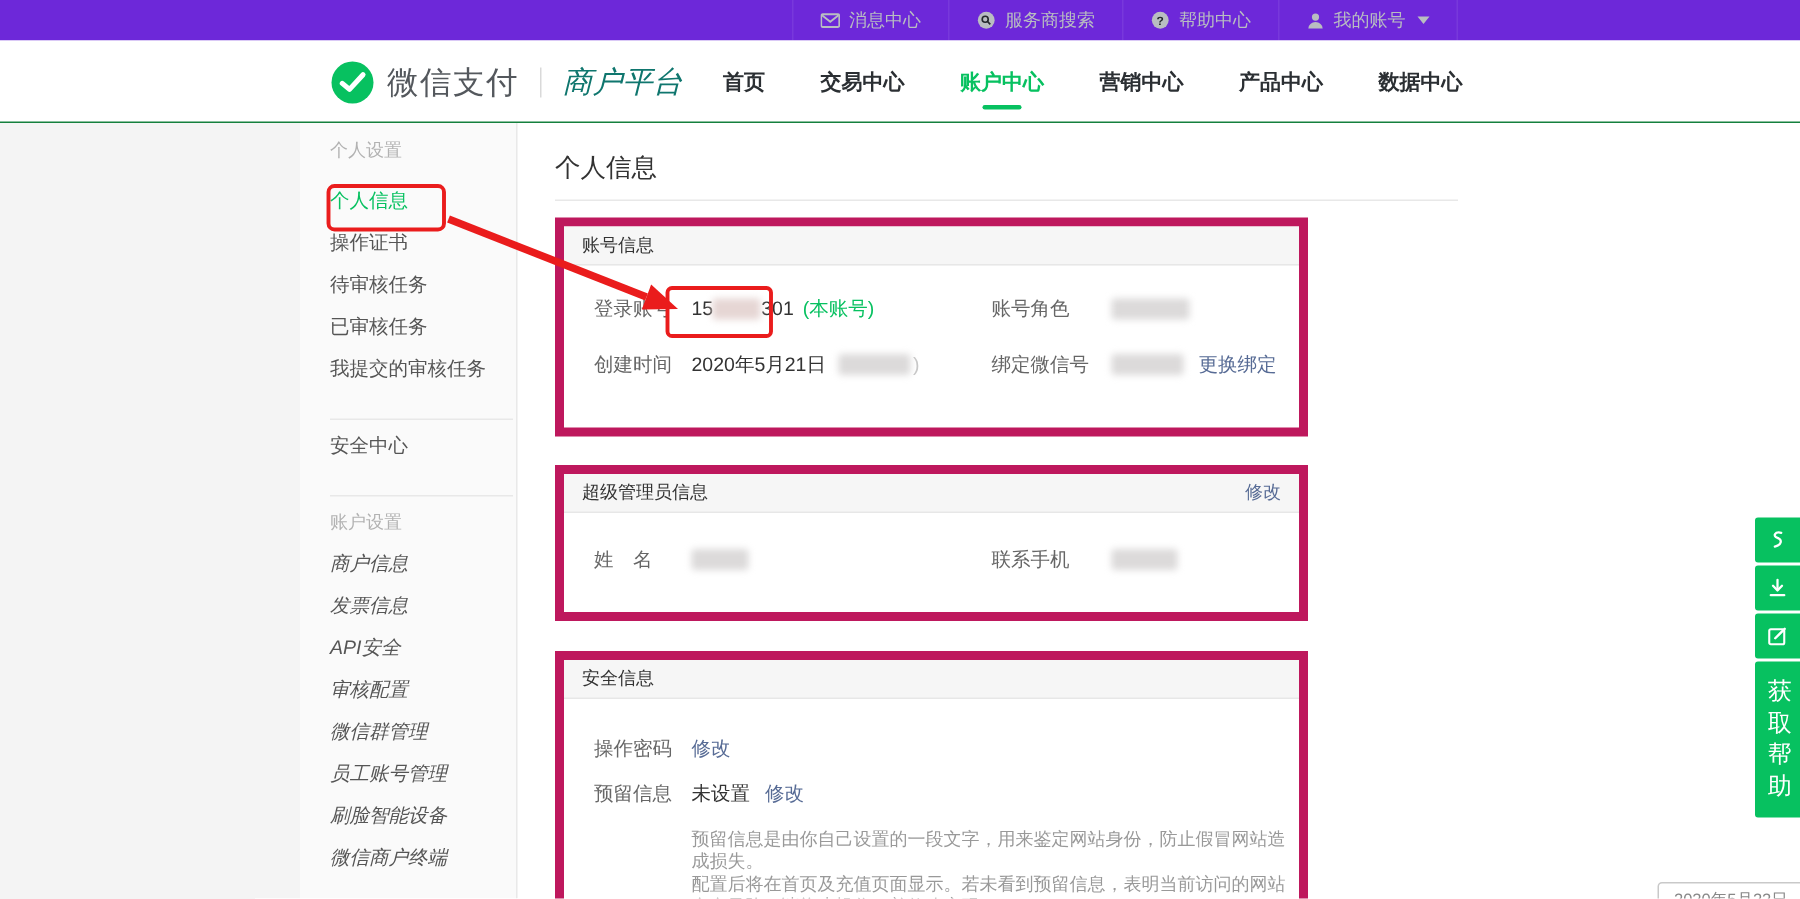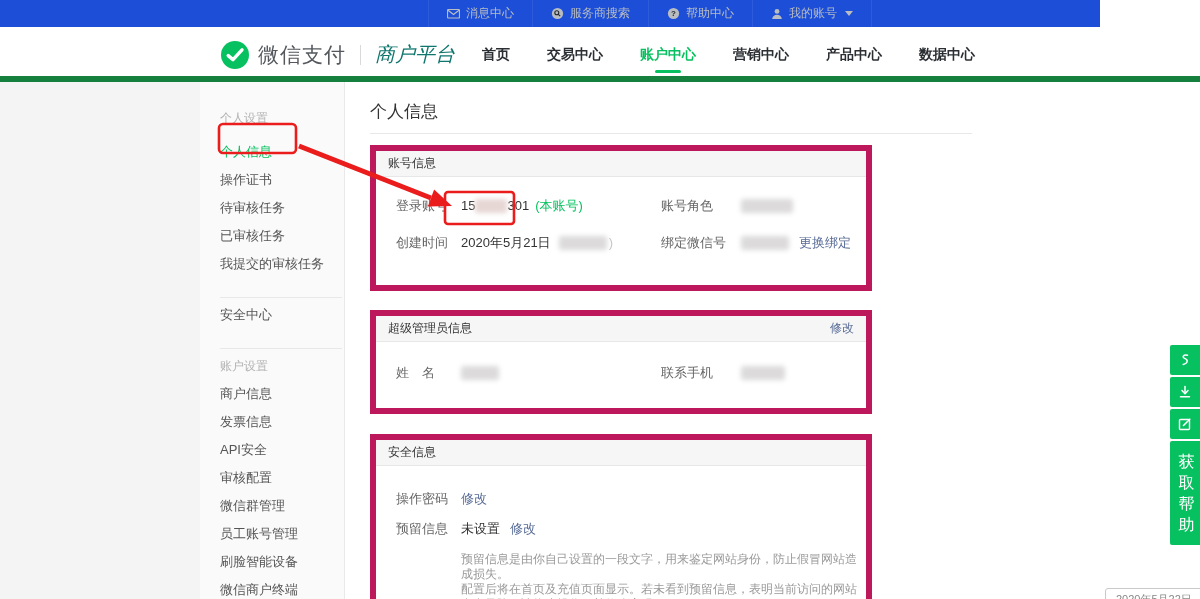--- a/index.html
+++ b/index.html
@@ -1,53 +1,53 @@
 <!DOCTYPE html>
 <html><head>
 <meta charset="utf-8">
 <style>
   * { margin:0; padding:0; box-sizing:border-box; }
   html,body { width:1200px; height:599px; overflow:hidden; background:#fff;
     font-family:"Liberation Sans","DejaVu Sans",sans-serif; }
   body { position:relative; }
 
   
-  .topbar { position:absolute; left:0; top:0; width:1100px; height:27px; background:#1d4ed8; }
+  .topbar { position:absolute; left:0; top:0; width:1200px; height:27px; background:#6d28d9; }
   .topbar-menu { position:absolute; right:228px; top:0; height:27px; display:flex; }
   .topbar-item { display:flex; align-items:center; gap:6px; padding:0 18px; height:27px;
     font-size:12px; color:#b9bdc1; cursor:pointer; border-left:1px solid rgba(255,255,255,0.08); }
   .topbar-item:last-child { border-right:1px solid rgba(255,255,255,0.08); }
   .topbar-item svg { display:block; }
   .caret-down { width:0; height:0; border-left:4px solid transparent; border-right:4px solid transparent;
     border-top:5px solid #b9bdc1; margin-left:2px; }
 
   
   .header { position:absolute; left:0; top:27px; width:1200px; height:55px; background:#fff;
-    border-bottom:6px solid #15803d; z-index:2; }
+    border-bottom:1px solid #15803d; z-index:2; }
   .brand { position:absolute; left:220px; top:0; height:55px; display:flex; align-items:center; }
   .brand-logo { width:30px; height:30px; }
   .brand-name { font-size:21px; color:#54585d; margin-left:8px; letter-spacing:1px; }
   .brand-sep { width:1px; height:20px; background:#d9d9d9; margin:0 14px; }
   .brand-portal { font-size:20px; color:#0f766e;font-style:italic; }
   .nav { position:absolute; right:225px; top:0; height:55px; display:flex; align-items:center; }
   .nav-item { position:relative; margin-left:37px; font-size:14px; color:#2b2f33; cursor:pointer;font-weight:bold; }
   .nav-item.active { color:#07c160; }
   .nav-item.active::after { content:""; position:absolute; left:50%; transform:translateX(-50%);
     bottom:-9px; width:26px; height:3px; background:#07c160; border-radius:2px; }
 
   
   .page { position:absolute; left:0; top:82px; width:1200px; height:517px; }
   .left-bg { position:absolute; left:0; top:0; width:200px; height:100%; background:#f4f4f4; }
   .sidebar { position:absolute; left:200px; top:0; width:145px; height:100%; background:#fafafa;
     border-right:1px solid #e9e9e9; padding-left:20px; }
-  .side-label { margin-top:28px; height:16px; font-size:12px; color:#b2b2b2; }
+  .side-label { margin-top:10px; height:16px; font-size:12px; color:#b2b2b2; }
   .side-label.second { margin-top:9px; }
   .side-list { list-style:none; margin-top:12px; }
   .side-list.compact { margin-top:3px; }
-  .side-list.second { margin-top:6px; }
+  .side-list.second { margin-top:6px;font-style:italic; }
   .side-item { height:28px; display:flex; align-items:center; font-size:13px; color:#555; cursor:pointer; }
   .side-item.active { color:#07c160; }
   .side-divider { width:122px; height:1px; background:#e8e8e8; margin-top:19px; }
 
   
   .content { position:absolute; left:346px; top:0; width:854px; height:100%; background:#fff; padding-left:24px; }
   .page-title { margin-top:18px; font-size:17px; font-weight:400; color:#333; height:22px; }
   .title-rule { margin-top:11px; width:602px; height:1px; background:#e8e8e8; }
   .section { width:502px; border:6px solid #be185d; margin-top:11px; }
   .section + .section { margin-top:19px; }

